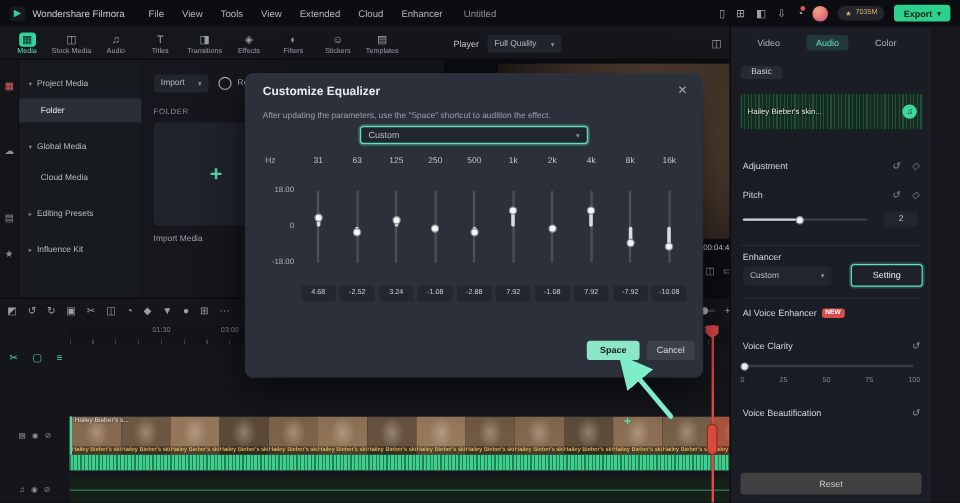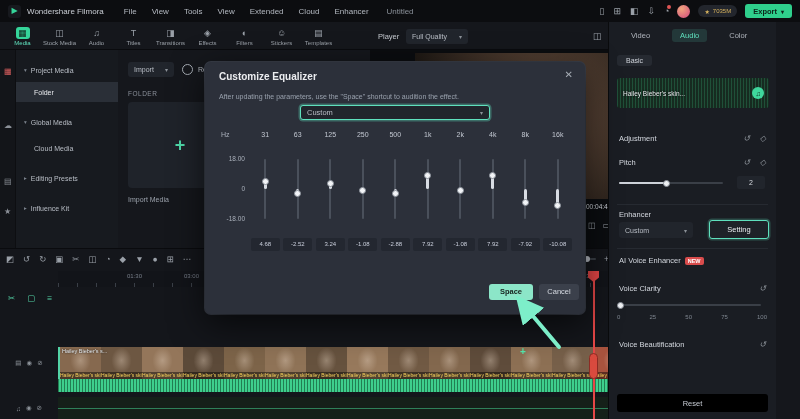--- a/index.html
+++ b/index.html
@@ -75,21 +75,21 @@
 .rp-div{position:absolute;left:8px;right:8px;height:1px;background:#262a31}
 .slider-line{position:absolute;height:2px;background:#3a3f47;border-radius:1px}
 .slider-fill{position:absolute;height:2px;background:#cdd2d9;border-radius:1px}
 .slider-knob{position:absolute;width:7px;height:7px;border-radius:50%;background:#eef0f3;border:1px solid #868c95;margin-top:-2.5px}
 .val-box{position:absolute;width:28px;height:13px;background:#21252c;border-radius:2px;font-size:7px;color:#d6dae0;text-align:center;line-height:13px}
 .eq-dd{position:absolute;left:10px;top:200px;width:74px;height:16px;font-size:7px}
 .setting-btn{position:absolute;left:100px;top:198px;width:60px;height:19px;background:#1e2228;border:1.5px solid #5fe0bd;box-shadow:0 0 0 1.5px rgba(95,224,189,.25);border-radius:3px;color:#e9ecef;font-size:7.5px;display:flex;align-items:center;justify-content:center}
 .new-badge{background:#d94c4c;color:#fff;font-size:5.5px;font-weight:bold;padding:1px 3px;border-radius:2px;margin-left:4px}
 .scale-row{position:absolute;left:8px;top:292px;width:150px;display:flex;justify-content:space-between}
 .scale-label{font-size:6px;color:#7e858f}
-.reset-btn{position:absolute;left:8px;right:8px;top:372px;height:18px;background:#000000;border-radius:3px;color:#c6cbd3;font-size:7.5px;display:flex;align-items:center;justify-content:center}
+.reset-btn{position:absolute;left:8px;right:8px;top:372px;height:18px;background:#404040;border-radius:3px;color:#c6cbd3;font-size:7.5px;display:flex;align-items:center;justify-content:center}
 
 .timeline{position:absolute;left:0;top:248px;width:632px;height:171px;background:#14161b;border-top:1px solid #0a0b0e}
 .tl-left{position:absolute;left:6px;top:3px;display:flex;gap:9px;color:#9aa0a8;font-size:8.5px;align-items:center}
 .tl-right{position:absolute;right:8px;top:3px;display:flex;gap:8px;color:#9aa0a8;font-size:8.5px;align-items:center}
 .tl-icon{line-height:14px}
 .zoom-slider{position:relative;width:30px;height:2px;background:#3a3f47;border-radius:1px}
 .zoom-slider i{position:absolute;left:60%;top:-2px;width:6px;height:6px;border-radius:50%;background:#b9bec6}
 .ruler{position:absolute;left:58px;right:0;top:22px;height:16px;background:#121419}
 .ruler-ticks{position:absolute;left:0;right:0;bottom:0;height:4px;background:repeating-linear-gradient(90deg,#3a3f47 0 1px,transparent 1px 19px)}
 .ruler-label{position:absolute;top:2px;font-size:6px;color:#787f8a}

